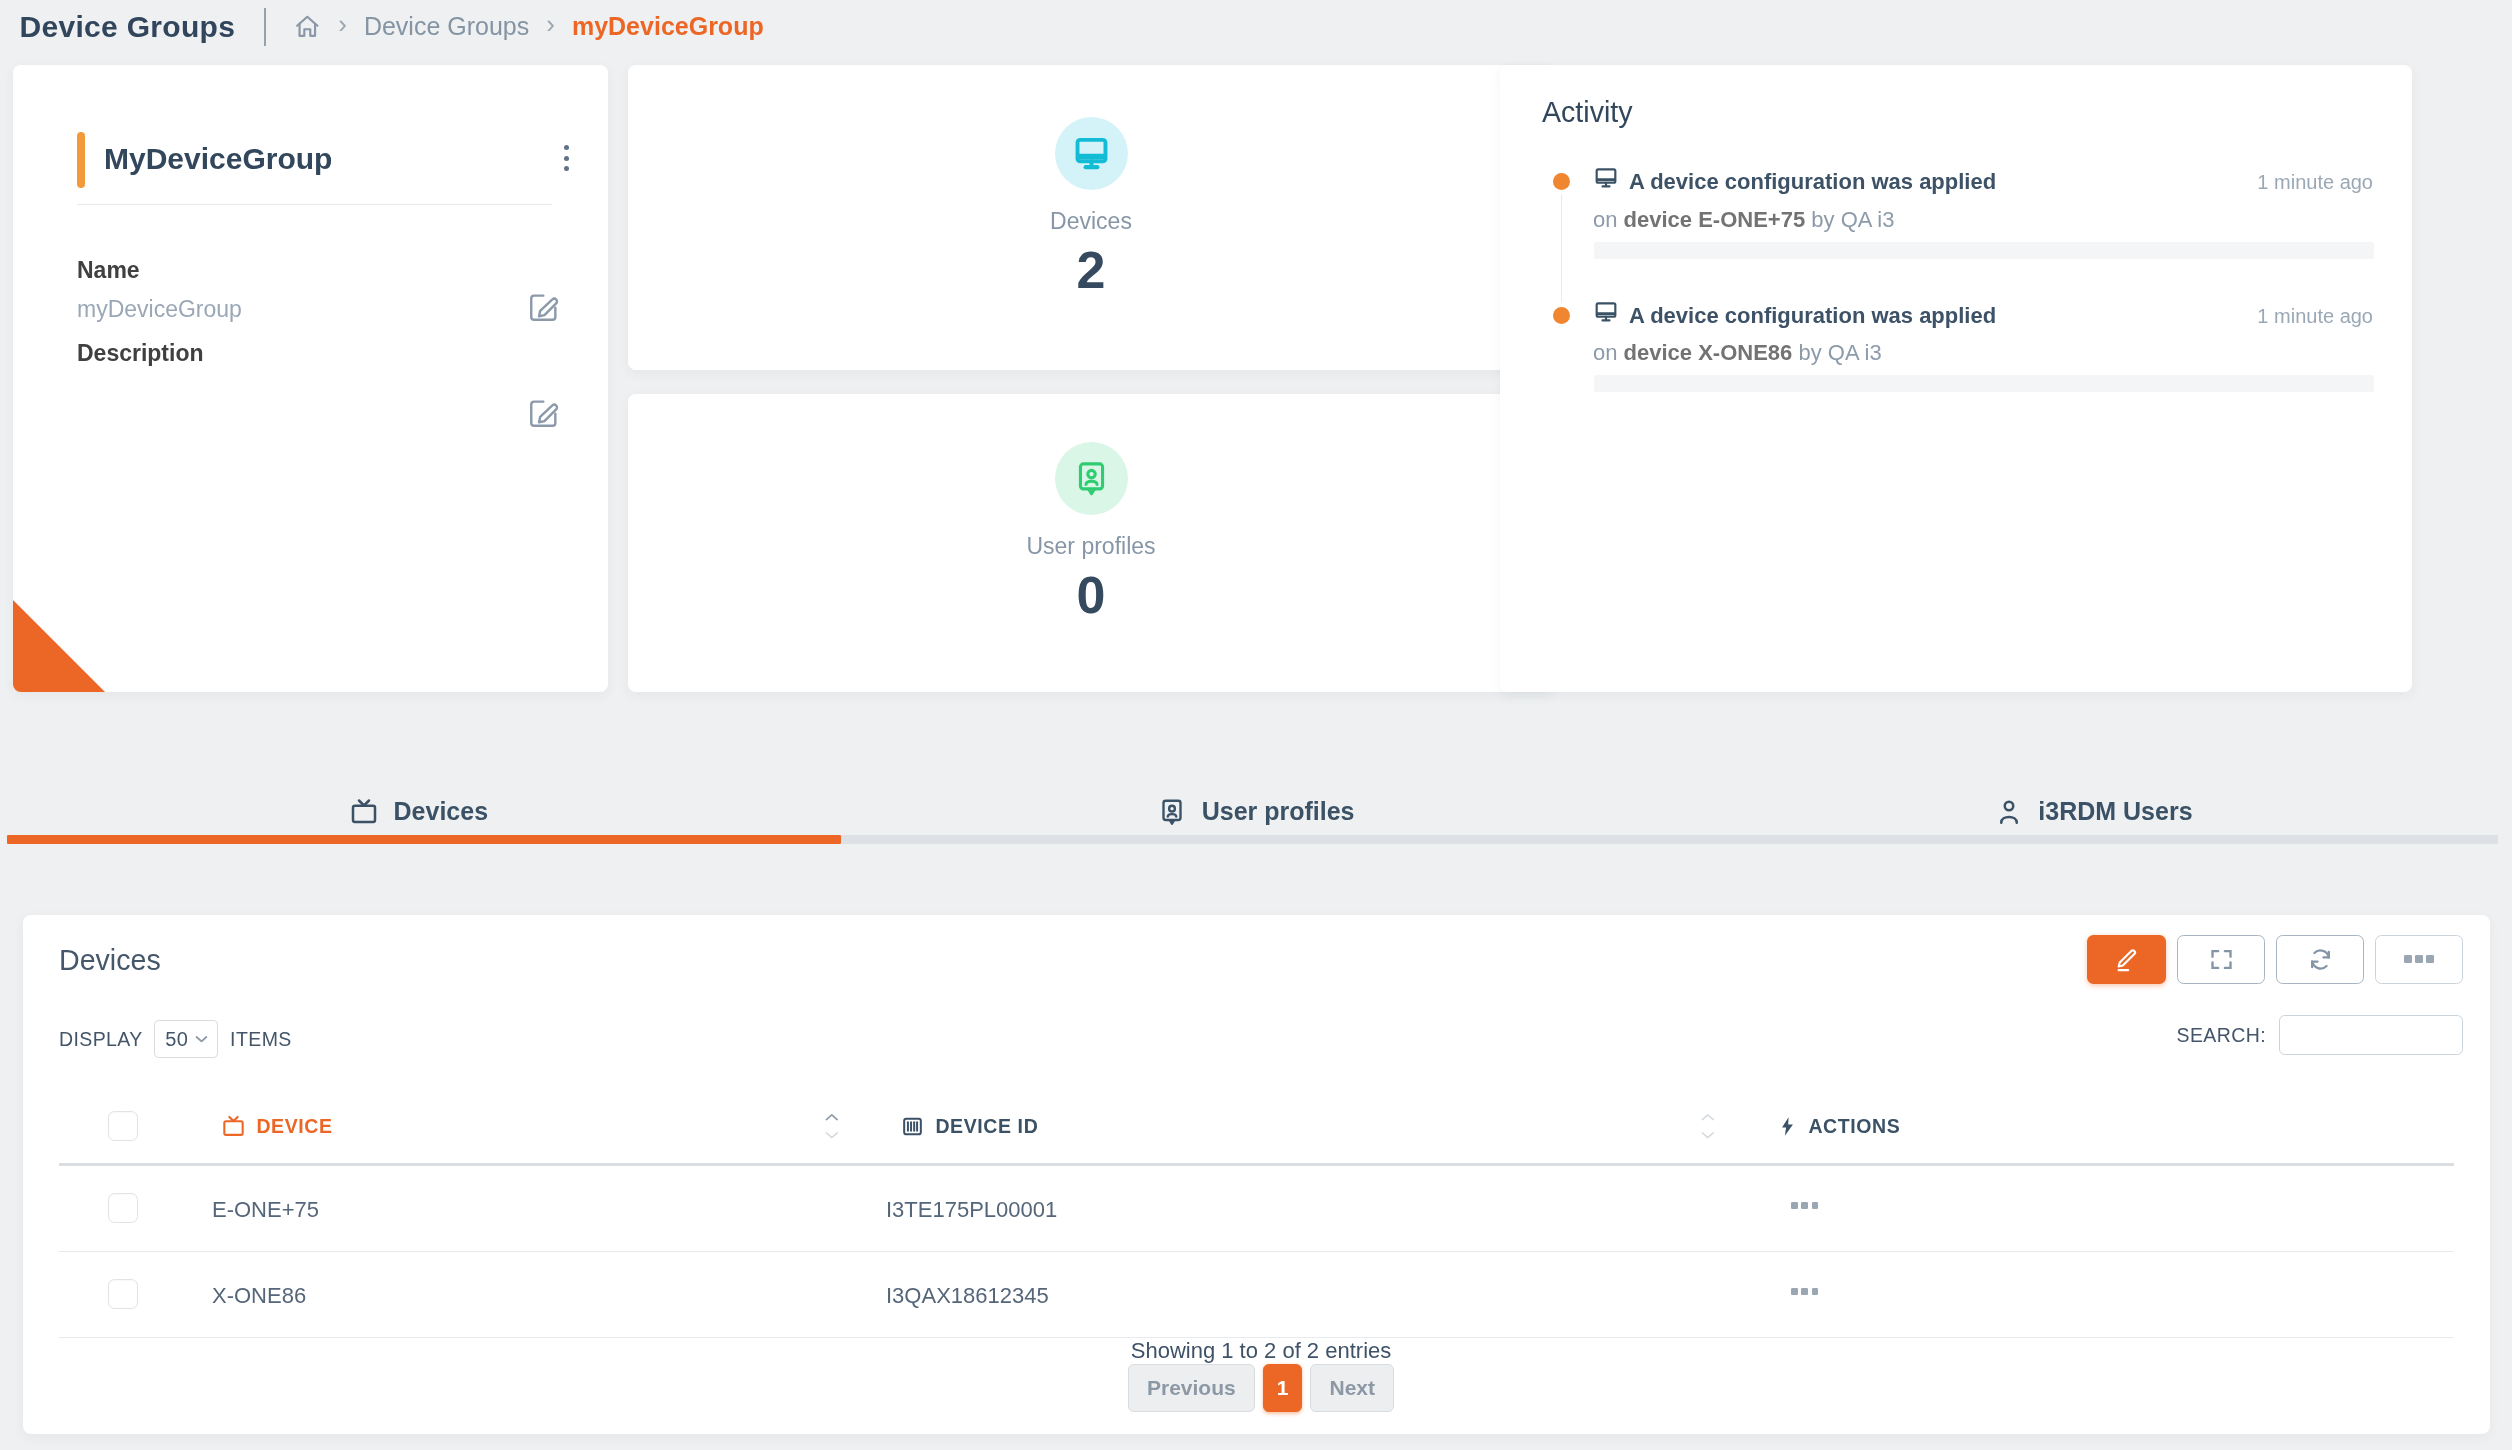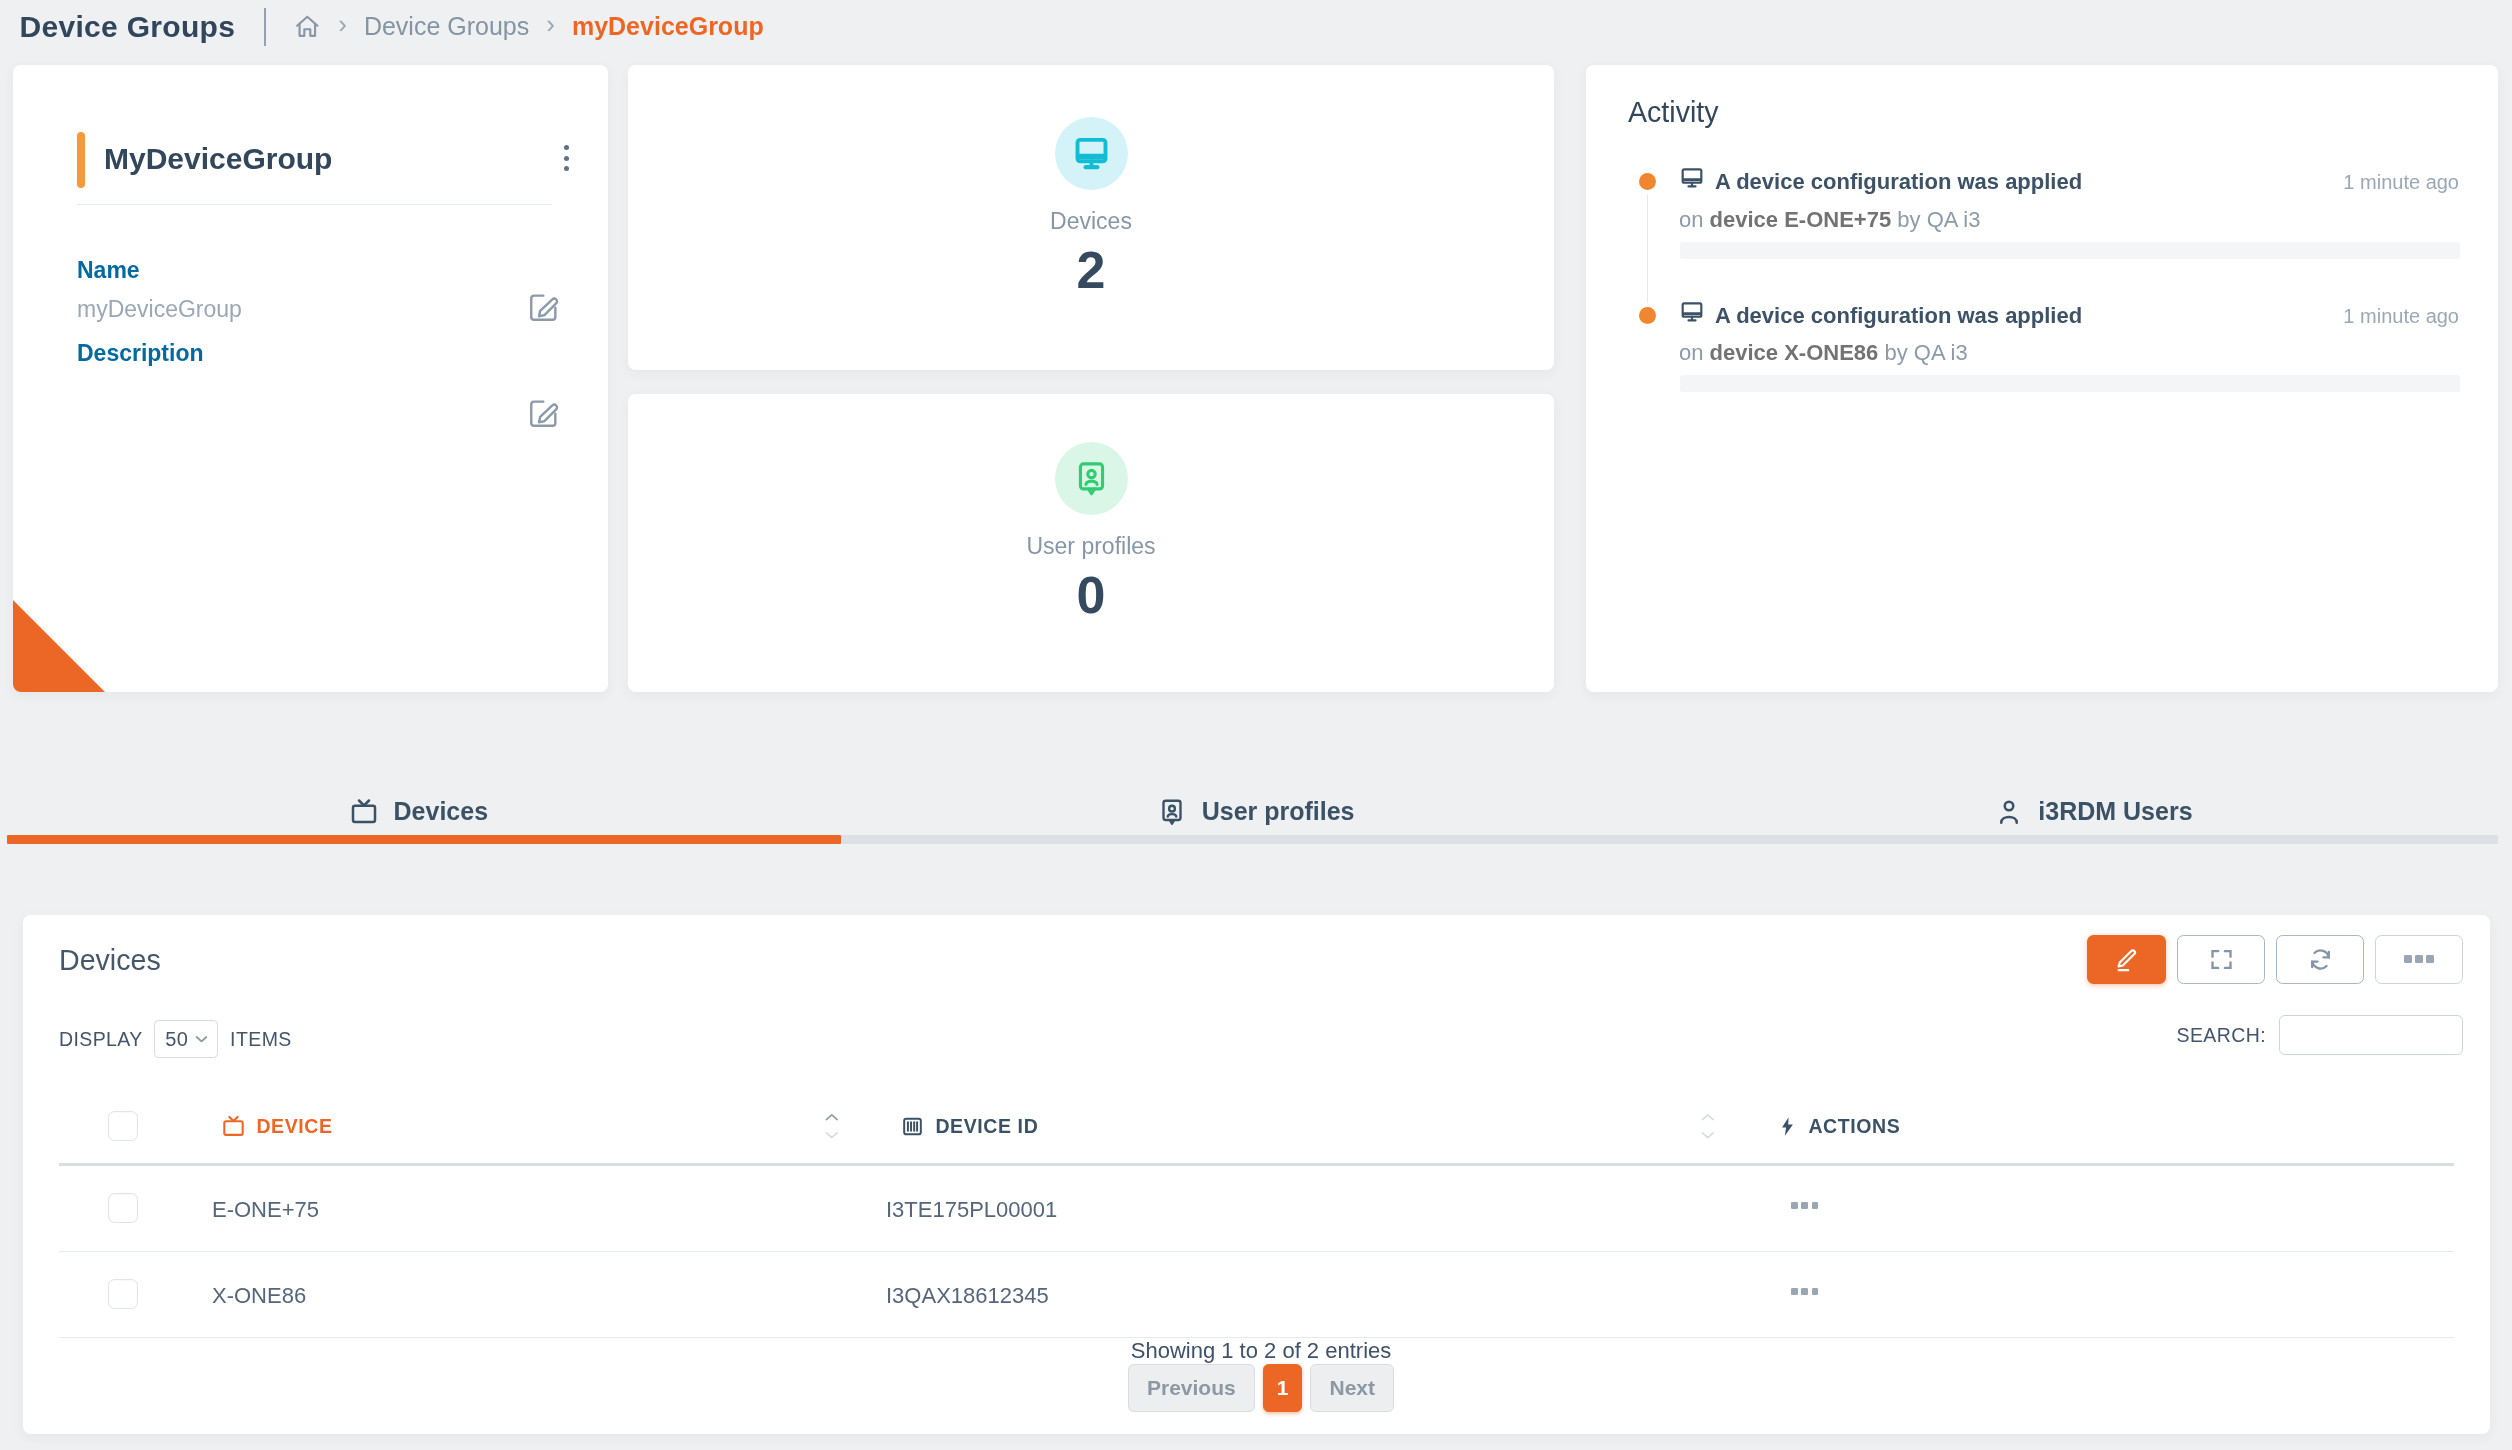--- a/index.html
+++ b/index.html
@@ -24,40 +24,40 @@
   
   #group-card { left:13px; top:65px; width:595px; height:627px; overflow:hidden; }
   .gc-bar { position:absolute; left:64px; top:67px; width:8.4px; height:56px;
             background:#f39a3a; border-radius:4.5px; }
   .gc-title { position:absolute; left:91px; top:77px; font-size:30px;
               font-weight:bold; color:#33475c; }
   .gc-kebab { position:absolute; right:34px; top:75px; display:flex; flex-direction:column;
               gap:5.2px; padding:5.2px; cursor:pointer; }
   .gc-kebab i { width:5.2px; height:5.2px; border-radius:50%; background:#5f7287; }
   .gc-divider { position:absolute; left:64px; top:139px; width:475px; height:1.3px; background:#e8ebee; }
-  .gc-label { position:absolute; left:64px; font-size:23px; font-weight:bold; color:#0369a1; }
+  .gc-label { position:absolute; left:64px; font-size:23px; font-weight:bold; color:#404040; }
   .gc-value { position:absolute; left:64px; font-size:23px; color:#9aa7b6; }
   .edit-btn { position:absolute; left:514px; width:34px; height:34px; color:#8b99a9; cursor:pointer; }
   .gc-triangle { position:absolute; left:0; bottom:0; width:0; height:0;
                  border-bottom:92px solid #ec6726; border-right:92px solid transparent; }
 
   
   .stat-card { display:flex; flex-direction:column; align-items:center; }
   #stat-devices  { left:628px; top:65px;  width:926px; height:305px; padding-top:52px; }
   #stat-profiles { left:628px; top:394px;  width:926px; height:298px; padding-top:48px; }
   .stat-circle { width:73px; height:73px; border-radius:50%;
                  display:flex; align-items:center; justify-content:center; }
   .stat-circle.cyan  { background:#d4f3f9; color:#12bcd4; }
   .stat-circle.green { background:#d9f6e6; color:#2fcc71; }
   .stat-circle svg { width:39px; height:39px; }
   .stat-label { margin-top:18px; font-size:23px; color:#8796a7; }
   .stat-value { margin-top:5.2px; font-size:52px; font-weight:bold; color:#35495f; }
 
   
-  #activity-card { left:1586px; top:65px; width:912px; height:627px; }
+  #activity-card { left:1500px; top:65px; width:912px; height:627px; }
   .act-title { position:absolute; left:42px; top:31px; font-size:28.6px; color:#33475c; }
   .act-line { position:absolute; left:61px; top:127px; width:1.3px; height:114px; background:#e7eaed; }
   .act-dot { position:absolute; left:53px; width:17px; height:17px; border-radius:50%;
              background:#f0862f; box-shadow:0 0 0 4.5px #fff, 0 1.3px 3.9px rgba(0,0,0,.15); }
   .act-icon { position:absolute; left:93px; width:26px; height:26px; color:#3b5166; }
   .act-item-title { position:absolute; left:129px; font-size:22px; font-weight:600; color:#3d5267; }
   .act-time { position:absolute; right:39px; font-size:20px; color:#9aa8b6; }
   .act-line2 { position:absolute; left:93px; font-size:22px; color:#8c9aa9; }
   .act-link { color:#737373; font-weight:600; cursor:pointer; }
   .act-bar { position:absolute; left:94px; width:780px; height:17px; background:#f4f5f6; border-radius:2.6px; }

